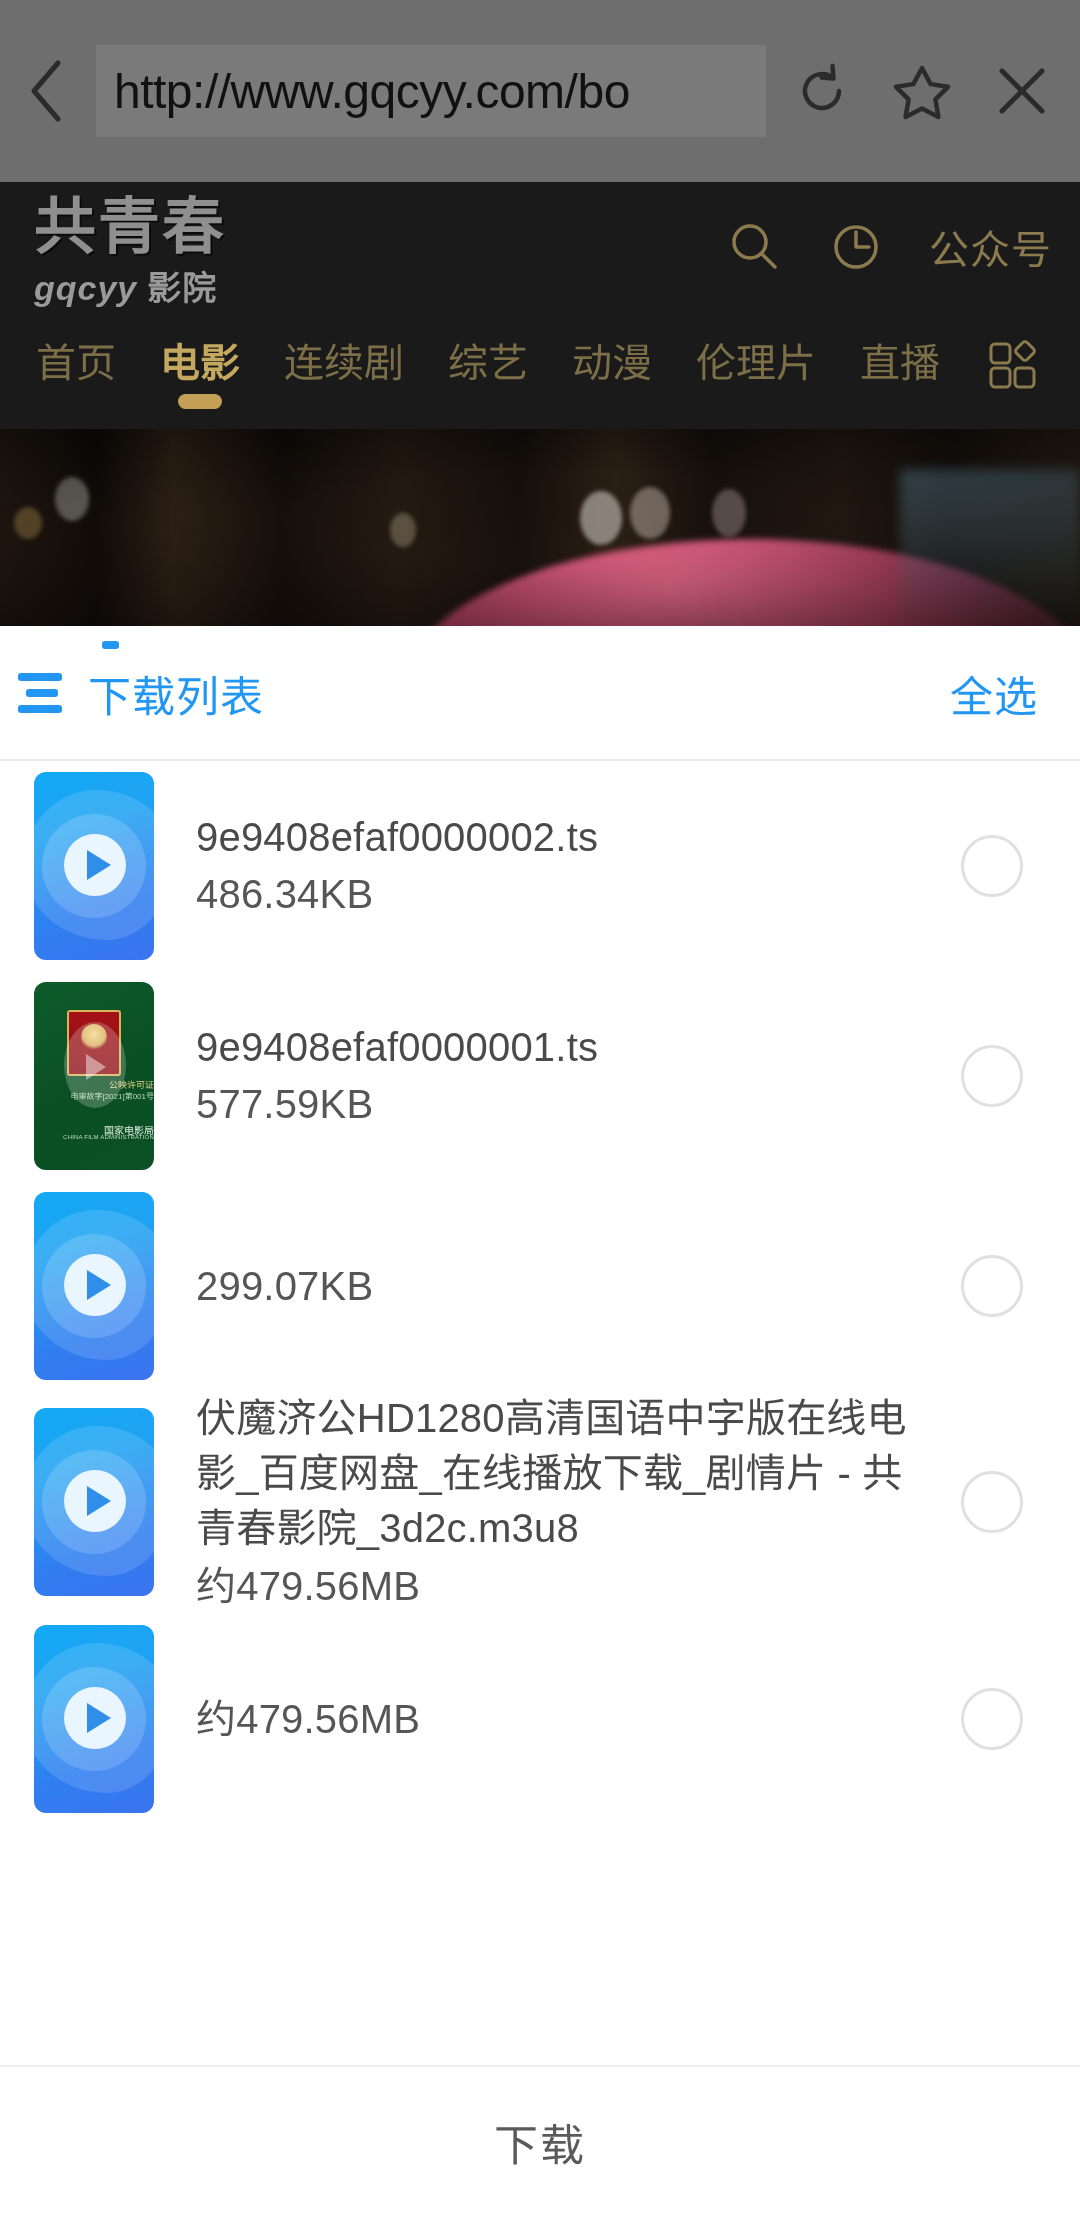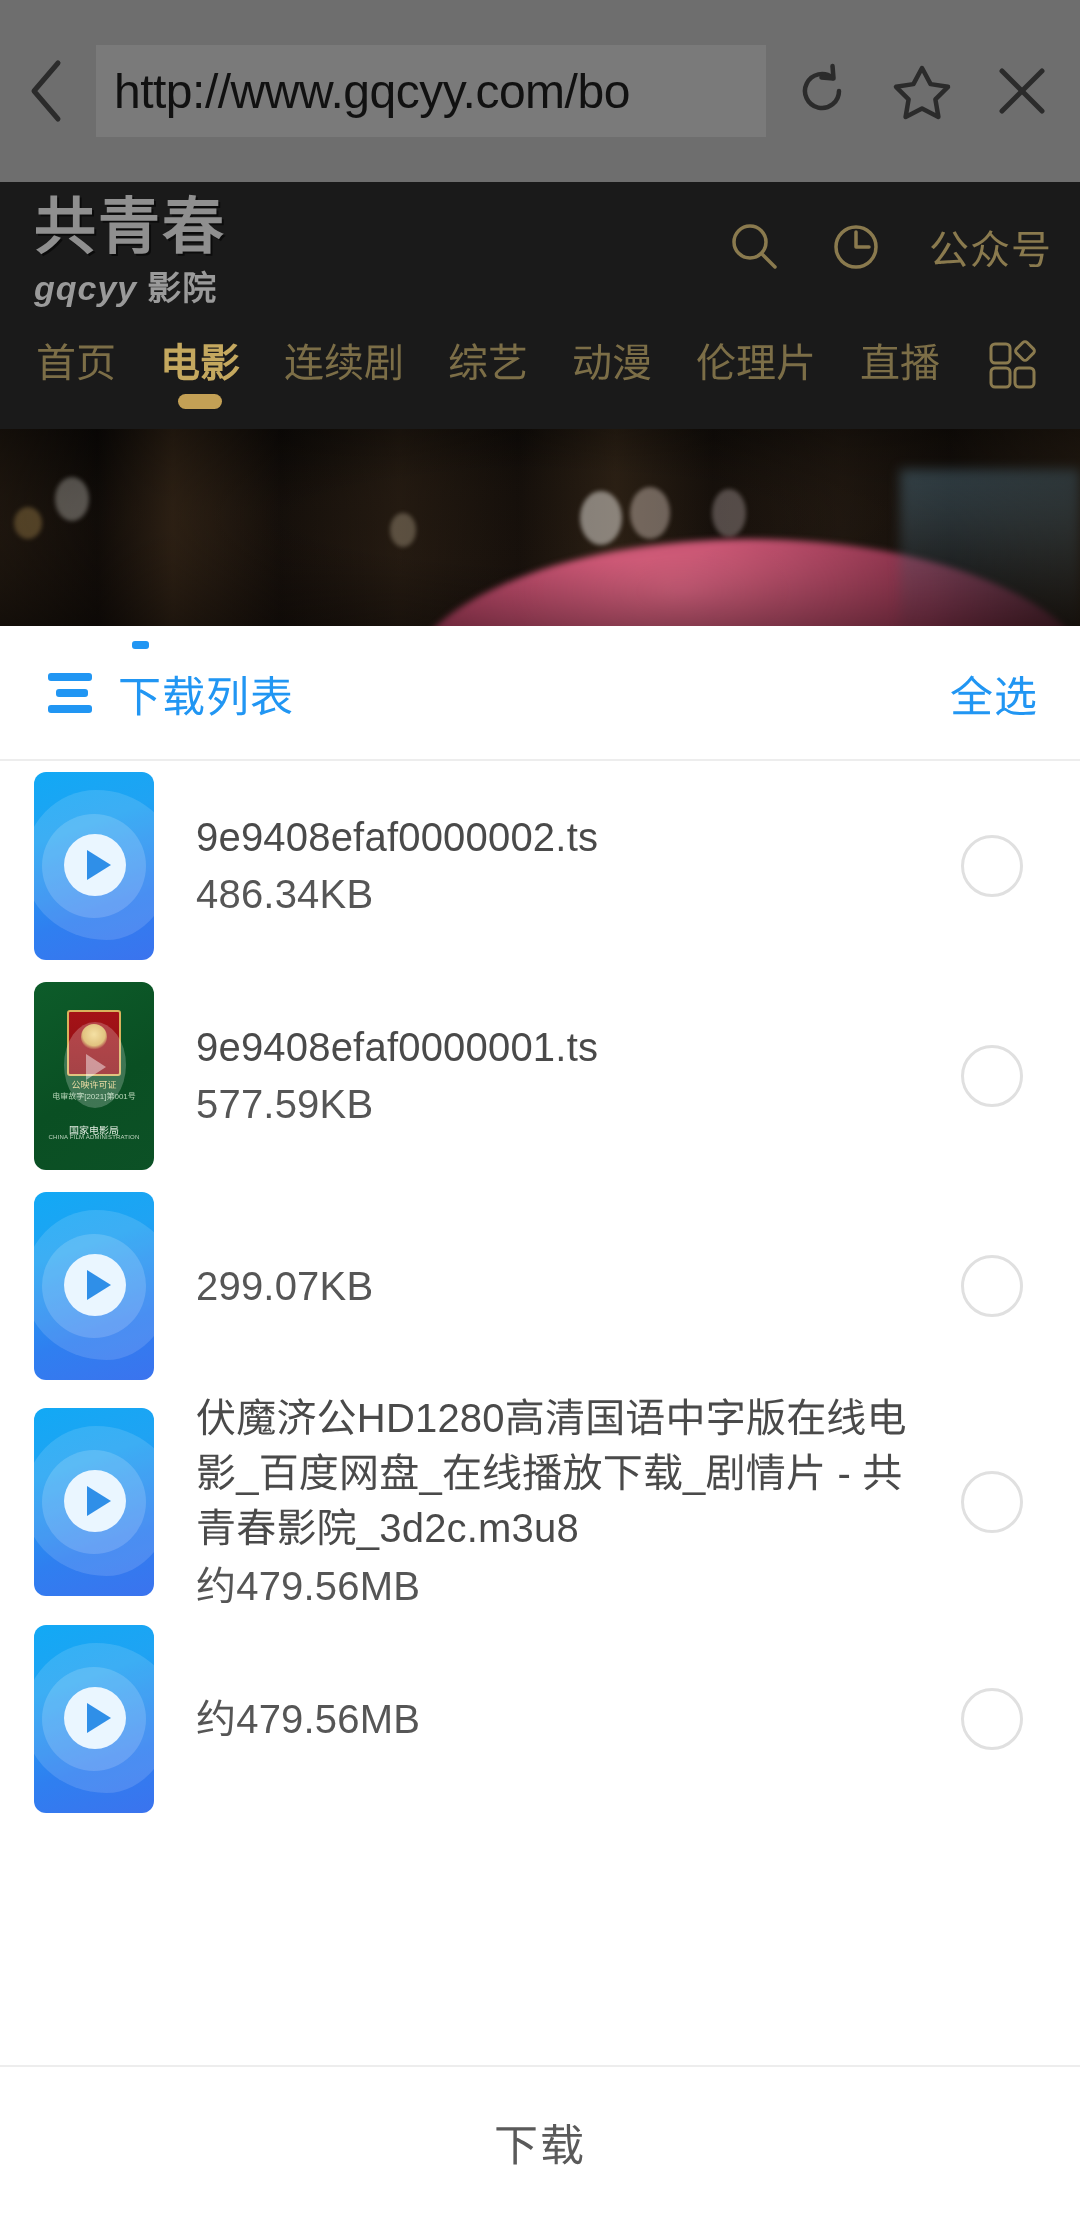--- a/index.html
+++ b/index.html
@@ -136,21 +136,21 @@
   .vb-vignette {
     background:radial-gradient(ellipse at 50% 45%, rgba(0,0,0,0) 30%, rgba(0,0,0,0.55) 100%);
   }
 
   
   .dl-panel { position:absolute; top:626px; left:0; width:1080px; height:1591px; background:#fff; }
 
   .dl-header {
     position:relative; height:135px;
     display:flex; align-items:center;
-    padding:0 42px 0 48px;
+    padding:0 42px 0 18px;
     border-bottom:2px solid #ededed;
   }
   .hamburger { position:relative; width:46px; height:40px; display:flex; flex-direction:column; justify-content:space-between; flex:0 0 auto; }
   .hamburger span { display:block; height:8px; border-radius:3px; background:#2196f3; }
   .hamburger span:nth-child(1){ width:44px; }
   .hamburger span:nth-child(2){ width:32px; margin-left:8px; }
   .hamburger span:nth-child(3){ width:44px; }
   .red-dot {
     position:absolute; width:17px; height:22px; border-radius:50%;
     background:#e8201a; left:84px; top:-32px;
@@ -208,21 +208,21 @@
     border-radius:3px;
     z-index:2;
   }
   .cfa-emblem::after {
     content:""; position:absolute; left:50%; top:12px; transform:translateX(-50%);
     width:26px; height:26px;
     background:radial-gradient(circle at 50% 40%, #f2d88a 0%, #d9b25c 55%, rgba(217,178,92,0) 75%);
     border-radius:50%;
   }
   .cfa-line1, .cfa-line2, .cfa-line3, .cfa-line4 {
-    position:absolute; left:0; width:120px; text-align:center;
+    position:absolute; left:0; width:120px; text-align:right;
     color:#cfe3cf; z-index:2; letter-spacing:0;
     font-family:"Liberation Sans","DejaVu Sans",sans-serif;
   }
   .cfa-line1 { top:96px; font-size:9px; color:#e3d08a; }
   .cfa-line2 { top:108px; font-size:8px; color:#b9d6b9; }
   .cfa-line3 { top:140px; font-size:10px; color:#dfeadf; }
   .cfa-line4 { top:152px; font-size:6px; color:#c3d7c3; letter-spacing:0.2px; }
   .cfa-ghost {
     position:absolute; left:30px; top:40px; width:62px; height:86px;
     border-radius:50%;

